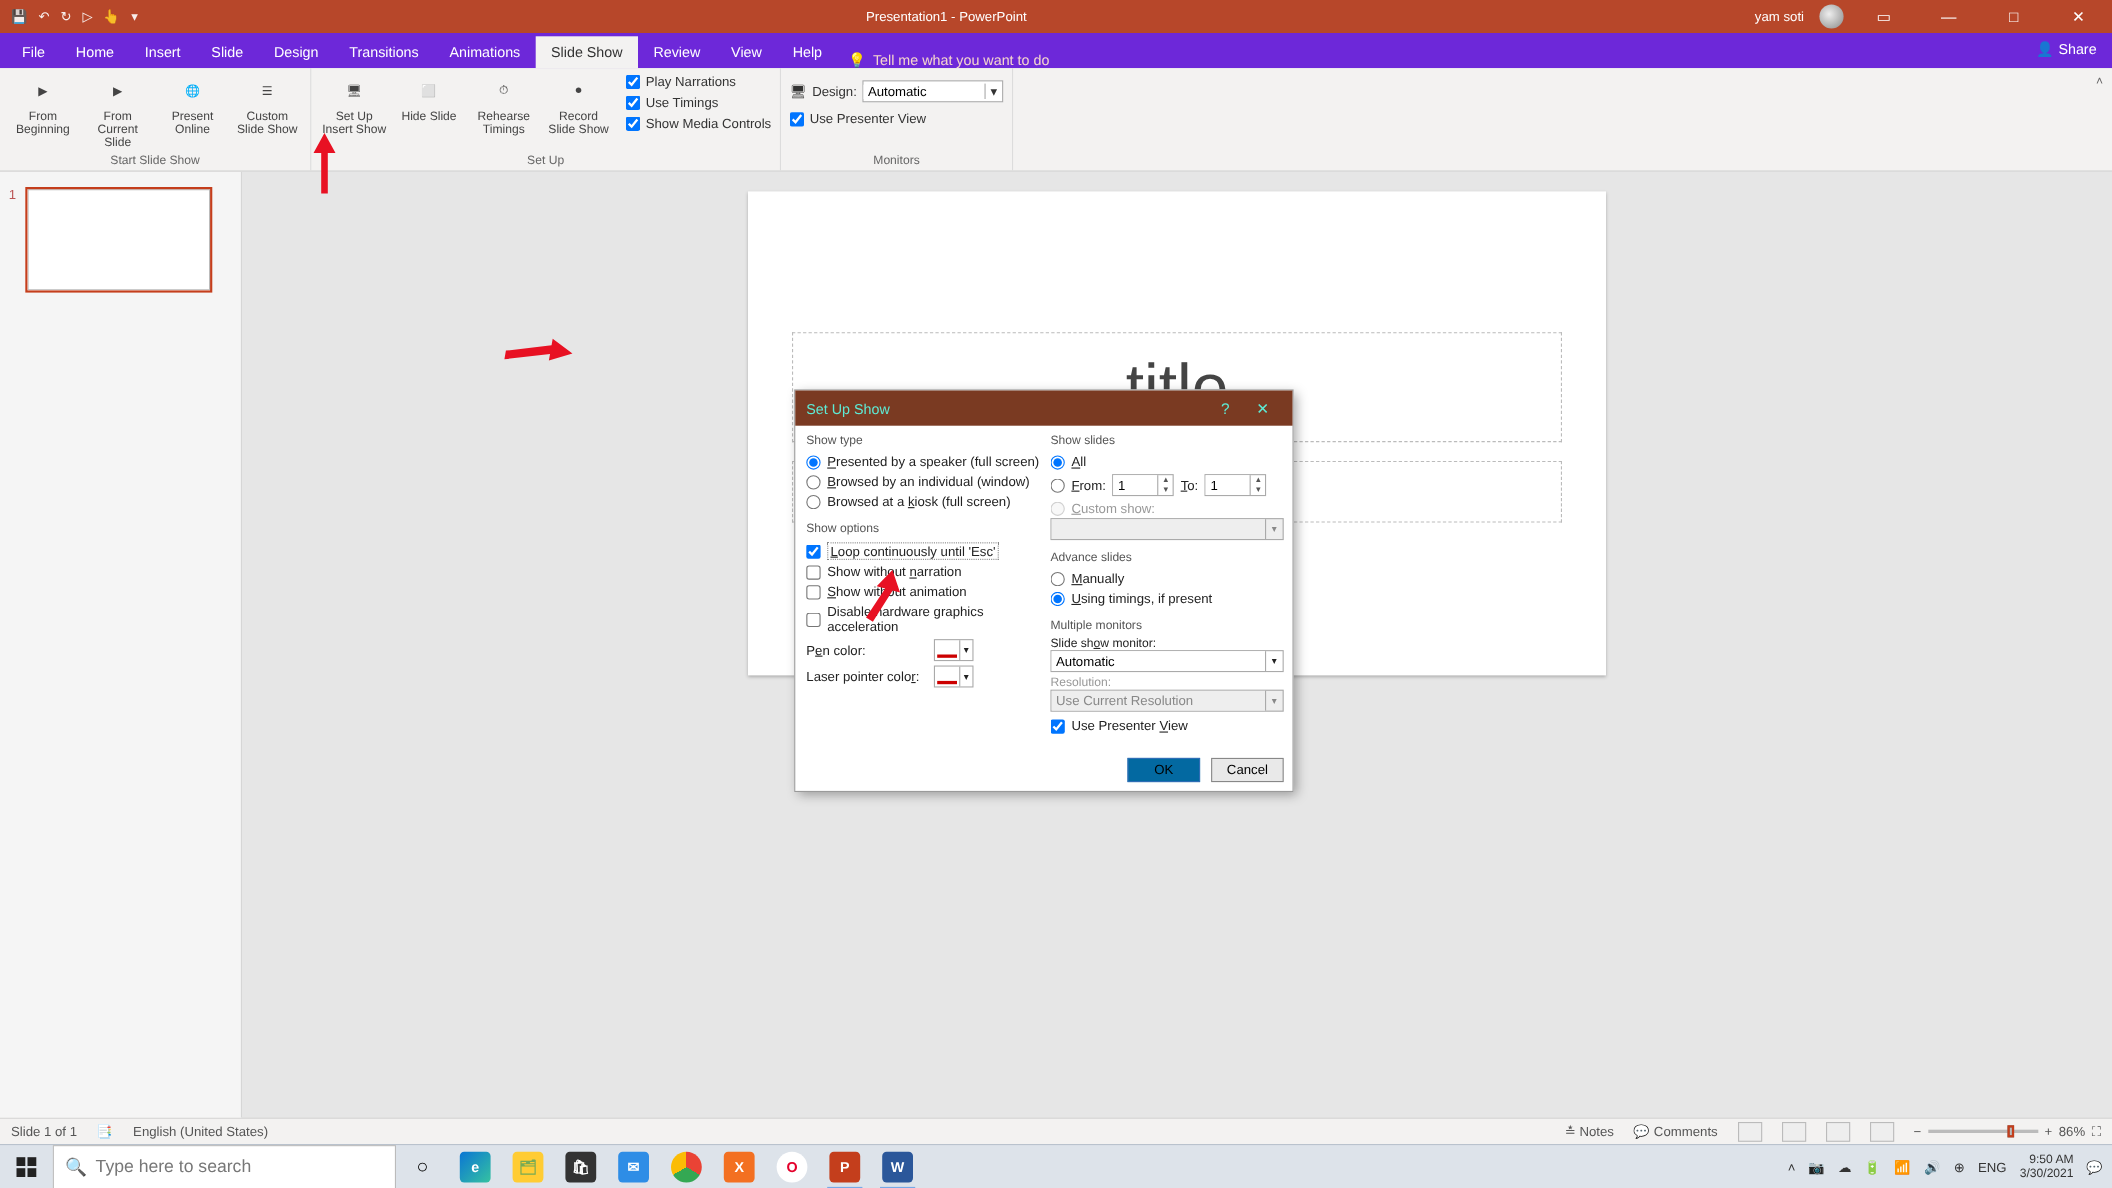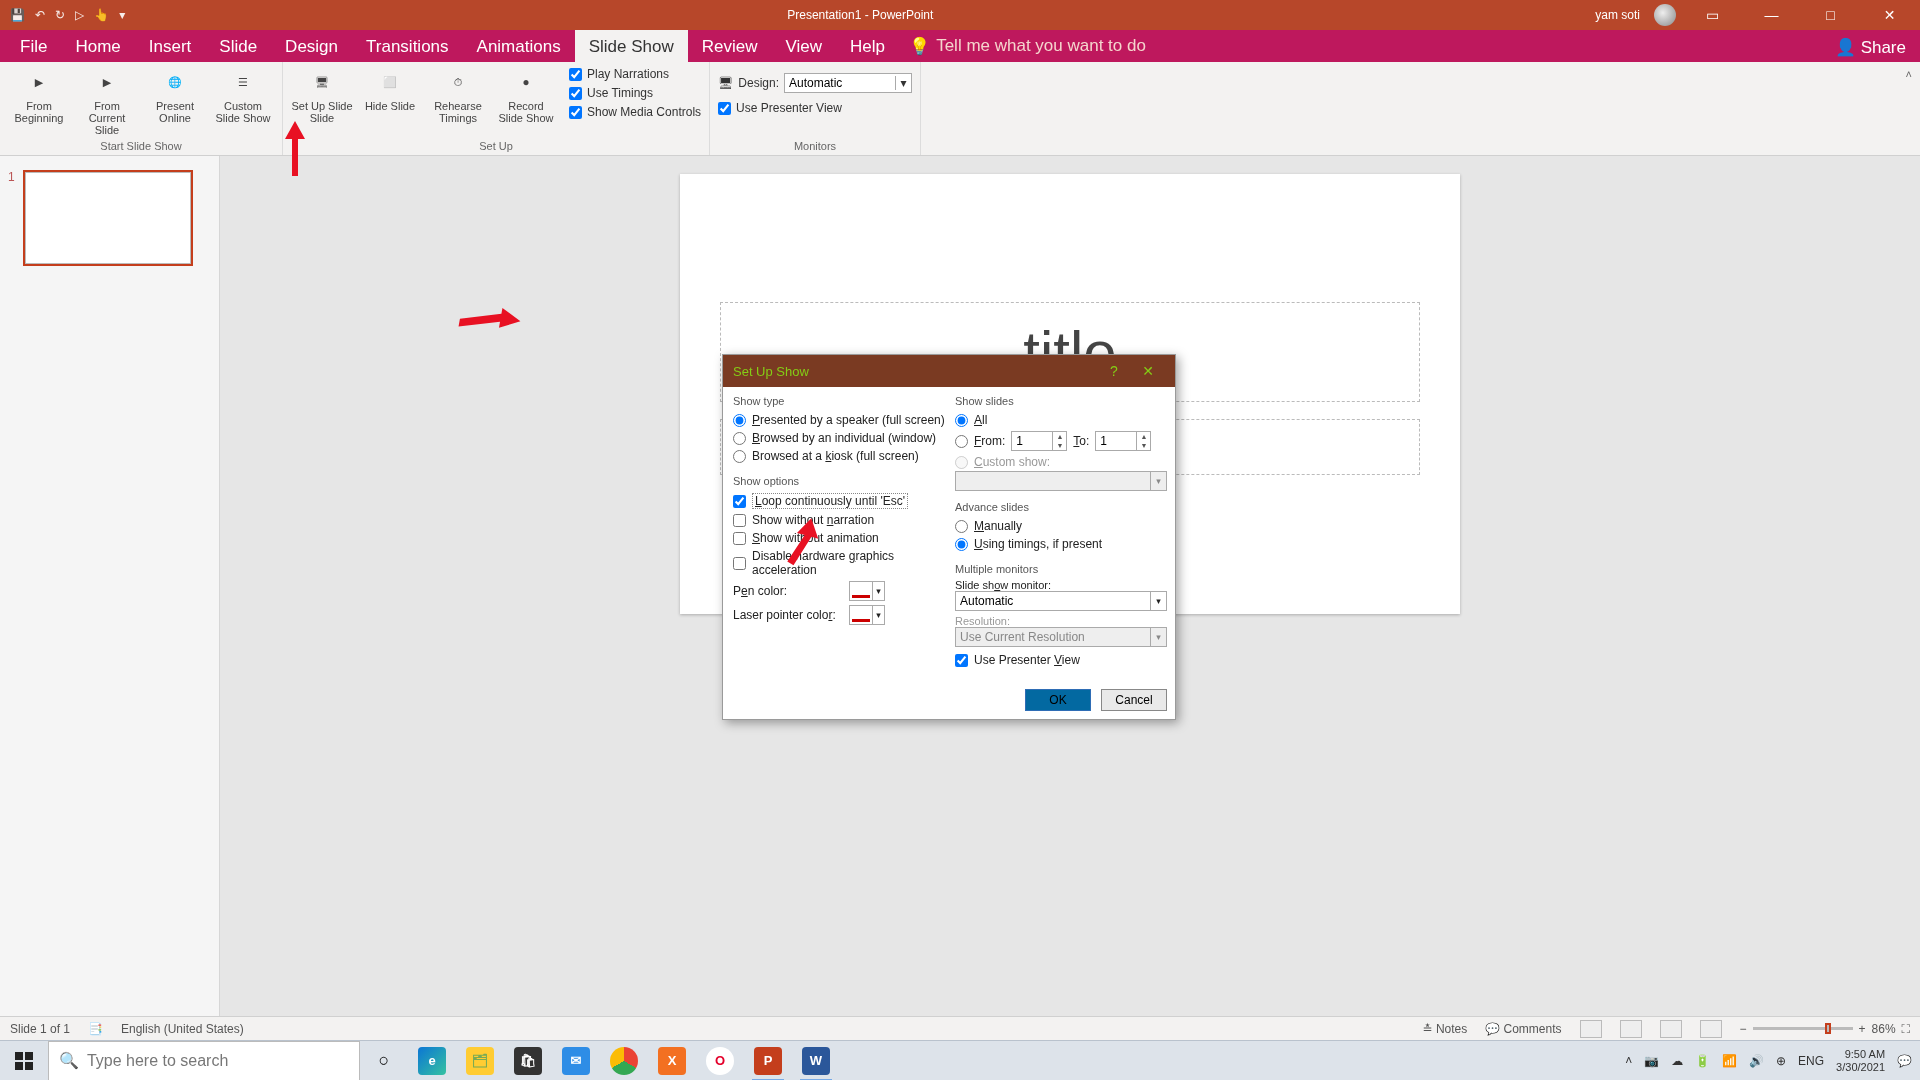--- a/index.html
+++ b/index.html
@@ -8,21 +8,21 @@
 
 .titlebar { height:30px; background:#b7472a; display:flex; align-items:center; color:#fff; font-size:12px; }
 .titlebar .qat { display:flex; gap:10px; padding-left:10px; align-items:center;}
 .titlebar .qat span { opacity:.9; }
 .titlebar .title { flex:1; text-align:center; }
 .titlebar .user { display:flex; align-items:center; gap:14px; padding-right:8px;}
 .titlebar .winbtn { width:45px; text-align:center; font-size:14px; }
 .avatar { width:22px; height:22px; border-radius:50%; background:radial-gradient(circle at 40% 40%,#eee,#888); display:inline-block;}
 
 
-.tabs { height:32px; background:#be185d; display:flex; color:#fff; font-size:17px; padding-left:6px; position:relative;}
+.tabs { height:32px; background:#6d28d9; display:flex; align-items:flex-end; color:#fff; font-size:13px; padding-left:6px; position:relative;}
 .tabs .tab { padding:7px 14px; cursor:pointer; }
 .tabs .tab.active { background:#f3f2f1; color:#333; }
 .tabs .tell { display:flex; align-items:center; gap:6px; margin-left:10px; color:#f5d5cd;}
 .tabs .share { position:absolute; right:14px; top:7px; color:#fff; display:flex; gap:4px; align-items:center;}
 
 
 .ribbon { height:94px; background:#f3f2f1; border-bottom:1px solid #d0d0d0; display:flex; position:relative;}
 .group { border-right:1px solid #dcdcdc; padding:4px 8px 0 8px; display:flex; flex-direction:column; align-items:center;}
 .group .row { display:flex; gap:6px;}
 .rbbtn { display:flex; flex-direction:column; align-items:center; font-size:11px; color:#444; width:62px; text-align:center; gap:2px;}
@@ -41,21 +41,21 @@
 .thumbwrap { display:flex; gap:8px;}
 .thumbnum { font-size:12px; color:#b55; }
 .thumb { width:170px; height:96px; background:#fff; border:2px solid #c43e1c; box-shadow:0 0 0 1px #bbb inset;}
 .canvas { flex:1; position:relative; display:flex; align-items:flex-start; justify-content:center; padding-top:18px;}
 .slide { width:780px; height:440px; background:#fff; box-shadow:0 1px 3px rgba(0,0,0,.25); position:relative;}
 .ph-title { position:absolute; left:40px; right:40px; top:128px; height:100px; border:1px dashed #bbb; display:flex; align-items:center; justify-content:center; font-size:60px; color:#444; font-weight:300;}
 .ph-sub { position:absolute; left:40px; right:40px; top:245px; height:56px; border:1px dashed #bbb;}
 
 
 .dialog { position:absolute; left:502px; top:198px; width:454px; background:#fff; border:1px solid #9a9a9a; box-shadow:3px 3px 10px rgba(0,0,0,.35); font-size:12px; color:#222;}
-.dlg-title { height:32px; background:#7a3a22; color:#84cc16; display:flex; align-items:center; padding:0 10px; font-size:13px;}
+.dlg-title { height:32px; background:#7a3a22; color:#5eead4; display:flex; align-items:center; padding:0 10px; font-size:13px;}
 .dlg-title .sp { flex:1;}
 .dlg-title .hb { width:34px; text-align:center; font-size:14px;}
 .dlg-body { padding:8px; display:flex; gap:8px;}
 .col { flex:1; display:flex; flex-direction:column; gap:6px;}
 .fs-flat { padding:0 0 4px 2px;}
 .fs-flat .lg { font-size:11px; color:#555; margin-bottom:4px; display:block;}
 .optrow { display:flex; align-items:center; gap:6px; padding:2px 0;}
 .optrow input[type=radio],.optrow input[type=checkbox] { width:13px; height:13px;}
 .optrow.dis { color:#999;}
 .spin { display:inline-flex; border:1px solid #aaa; height:20px; background:#fff;}
@@ -165,21 +165,21 @@
           <div class="ic">☰</div>
           <span>Custom Slide Show</span>
         </div>
     </div>
     <div class="grouplabel">Start Slide Show</div>
   </div>
   <div class="group">
     <div class="row">
       <div class="rbbtn">
           <div class="ic">🖥</div>
-          <span>Set Up Slide Slide</span>
+          <span>Set Up Insert Show</span>
         </div>
       <div class="rbbtn">
           <div class="ic">⬜</div>
           <span>Hide Slide</span>
         </div>
       <div class="rbbtn">
           <div class="ic">⏱</div>
           <span>Rehearse Timings</span>
         </div>
       <div class="rbbtn">

